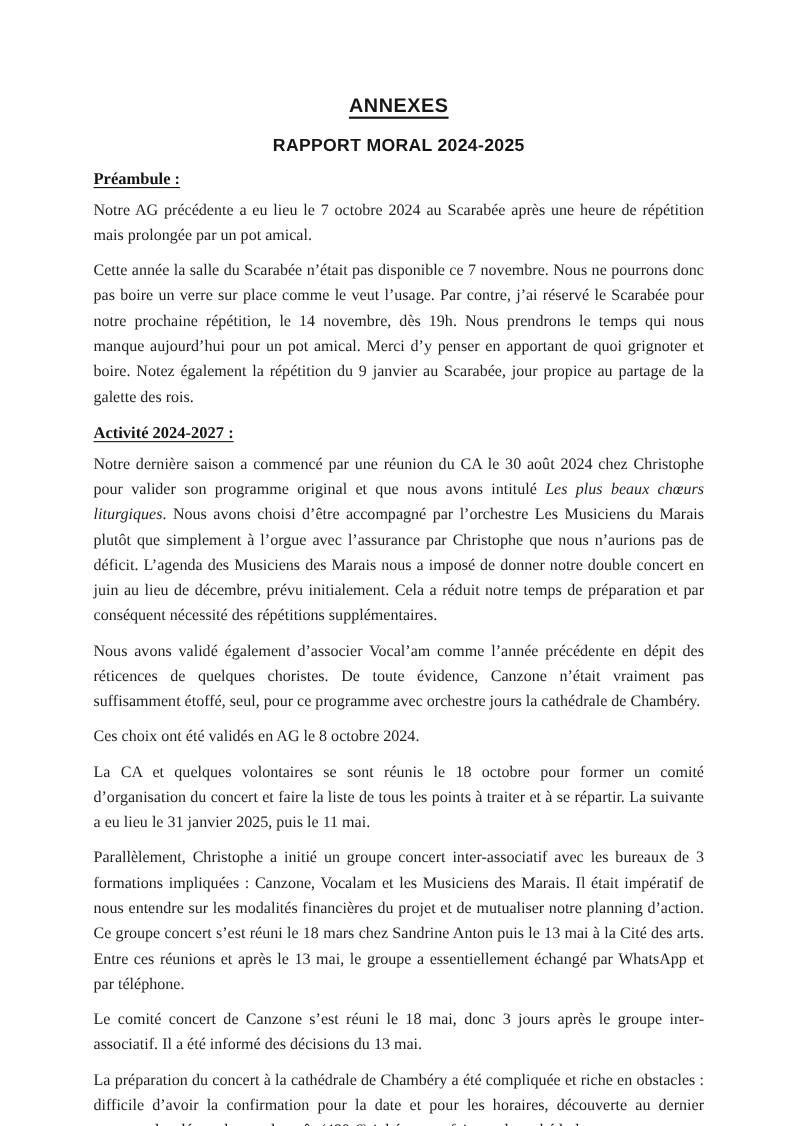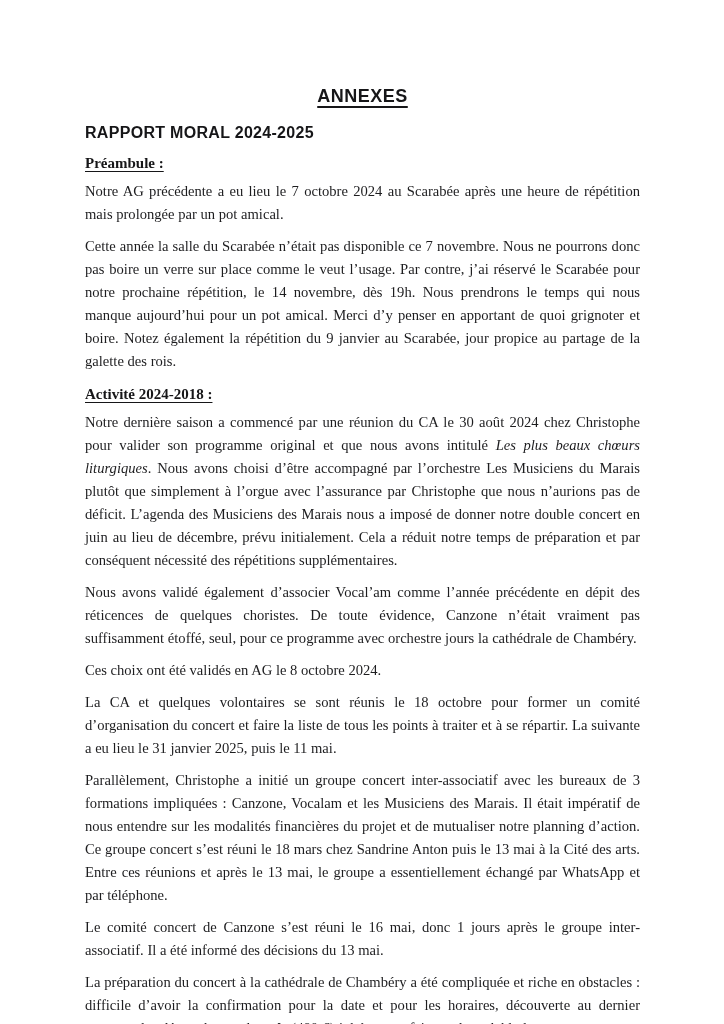--- a/index.html
+++ b/index.html
@@ -31,21 +31,21 @@
     text-decoration: underline;
     text-decoration-thickness: 1.5px;
     text-underline-offset: 4px;
   }
   .doc-subtitle {
     font-family: "Liberation Sans", sans-serif;
     font-size: 16px;
     font-weight: 700;
     letter-spacing: 0.3px;
     color: #161618;
-    text-align: left;
+    text-align: center;
     margin: 0 0 13px 0;
   }
   .section-heading {
     font-family: "Liberation Serif", serif;
     font-size: 15px;
     font-weight: 700;
     color: #161618;
     margin: 1px 0 8px 0;
     text-decoration: underline;
     text-decoration-thickness: 1.4px;
@@ -77,29 +77,29 @@
   <h1 class="doc-title">ANNEXES</h1>
 
   <h2 class="doc-subtitle">RAPPORT MORAL 2024-2025</h2>
 
   <h3 class="section-heading">Préambule :</h3>
 
   <p class="para">Notre AG précédente a eu lieu le 7 octobre 2024 au Scarabée après une heure de répétition mais prolongée par un pot amical.</p>
 
   <p class="para">Cette année la salle du Scarabée n’était pas disponible ce 7 novembre. Nous ne pourrons donc pas boire un verre sur place comme le veut l’usage. Par contre, j’ai réservé le Scarabée pour notre prochaine répétition, le 14 novembre, dès 19h. Nous prendrons le temps qui nous manque aujourd’hui pour un pot amical. Merci d’y penser en apportant de quoi grignoter et boire. Notez également la répétition du 9 janvier au Scarabée, jour propice au partage de la galette des rois.</p>
 
-  <h3 class="section-heading activite">Activité 2024-2018 :</h3>
+  <h3 class="section-heading activite">Activité 2024-2027 :</h3>
 
   <p class="para"><span>Notre dernière saison a commencé par une réunion du CA le 30 août 2024 chez Christophe pour valider son programme original et que nous avons intitulé </span><span class="work-title">Les plus beaux chœurs liturgiques</span><span>. Nous avons choisi d’être accompagné par l’orchestre Les Musiciens du Marais plutôt que simplement à l’orgue avec l’assurance par Christophe que nous n’aurions pas de déficit. L’agenda des Musiciens des Marais nous a imposé de donner notre double concert en juin au lieu de décembre, prévu initialement. Cela a réduit notre temps de préparation et par conséquent nécessité des répétitions supplémentaires.</span></p>
 
   <p class="para">Nous avons validé également d’associer Vocal’am comme l’année précédente en dépit des réticences de quelques choristes. De toute évidence, Canzone n’était vraiment pas suffisamment étoffé, seul, pour ce programme avec orchestre jours la cathédrale de Chambéry.</p>
 
   <p class="para">Ces choix ont été validés en AG le 8 octobre 2024.</p>
 
   <p class="para">La CA et quelques volontaires se sont réunis le 18 octobre pour former un comité d’organisation du concert et faire la liste de tous les points à traiter et à se répartir. La suivante a eu lieu le 31 janvier 2025, puis le 11 mai.</p>
 
   <p class="para">Parallèlement, Christophe a initié un groupe concert inter-associatif avec les bureaux de 3 formations impliquées : Canzone, Vocalam et les Musiciens des Marais. Il était impératif de nous entendre sur les modalités financières du projet et de mutualiser notre planning d’action. Ce groupe concert s’est réuni le 18 mars chez Sandrine Anton puis le 13 mai à la Cité des arts. Entre ces réunions et après le 13 mai, le groupe a essentiellement échangé par WhatsApp et par téléphone.</p>
 
-  <p class="para">Le comité concert de Canzone s’est réuni le 16 mai, donc 1 jours après le groupe inter-associatif. Il a été informé des décisions du 13 mai.</p>
+  <p class="para">Le comité concert de Canzone s’est réuni le 18 mai, donc 3 jours après le groupe inter-associatif. Il a été informé des décisions du 13 mai.</p>
 
   <p class="para last">La préparation du concert à la cathédrale de Chambéry a été compliquée et riche en obstacles : difficile d’avoir la confirmation pour la date et pour les horaires, découverte au dernier moment des démarches et du coût (480 €) inhérent au fait que la cathédrale est un monument historique. Il fallait entre autres choses, prévoir un service de sécurité et garantir la conformité des</p>
 
 </div>
 
 </body></html>

